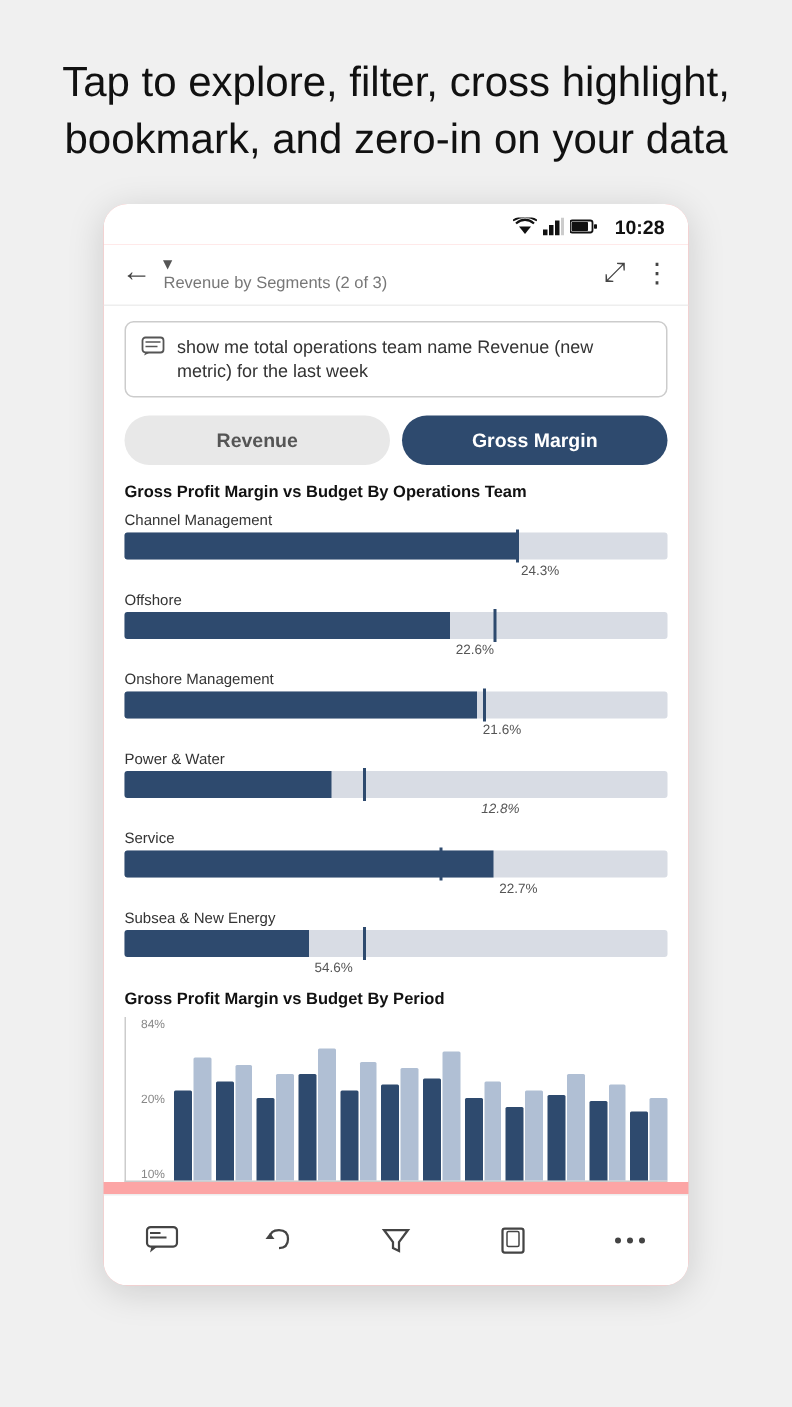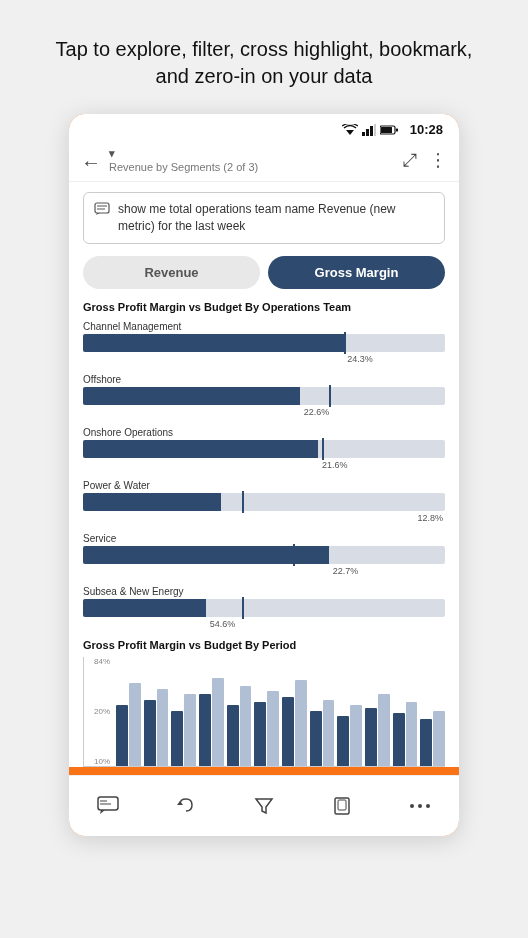--- a/index.html
+++ b/index.html
@@ -9,29 +9,29 @@
       background: #f0f0f0;
       font-family: 'Segoe UI', Arial, sans-serif;
       display: flex;
       flex-direction: column;
       align-items: center;
     }
 
     .hero-text {
       padding: 36px 40px 24px;
       text-align: center;
-      font-size: 20px;
+      font-size: 28px;
       font-weight: 400;
       line-height: 1.35;
       color: #111;
     }
 
     .phone-frame {
       width: 390px;
-      background: #f97316;
+      background: #fca5a5;
       border-radius: 16px;
       overflow: hidden;
       box-shadow: 0 4px 24px rgba(0,0,0,0.15);
     }
 
     
     .status-bar {
       display: flex;
       justify-content: flex-end;
       align-items: center;
@@ -346,34 +346,34 @@
           </div>
           <div class="bar-row">
             <div class="bar-label">Offshore</div>
             <div class="bar-track" style="width: 100%;">
               <div class="bar-fill" style="width: 60%;"></div>
               <div class="bar-marker" style="left: 68%;"></div>
             </div>
             <div class="bar-value" style="text-align: left; padding-left: 61%;">22.6%</div>
           </div>
           <div class="bar-row">
-            <div class="bar-label">Onshore Operations</div>
+            <div class="bar-label">Onshore Management</div>
             <div class="bar-track" style="width: 100%;">
               <div class="bar-fill" style="width: 65%;"></div>
               <div class="bar-marker" style="left: 66%;"></div>
             </div>
             <div class="bar-value" style="text-align: left; padding-left: 66%;">21.6%</div>
           </div>
           <div class="bar-row">
             <div class="bar-label">Power &amp; Water</div>
             <div class="bar-track" style="width: 100%;">
               <div class="bar-fill" style="width: 38%;"></div>
               <div class="bar-marker" style="left: 44%;"></div>
             </div>
-            <div class="bar-value" style="text-align: right; padding-left: 39%;">12.8%</div>
+            <div class="bar-value" style="text-align: center; padding-left: 39%; font-style: italic;">12.8%</div>
           </div>
           <div class="bar-row">
             <div class="bar-label">Service</div>
             <div class="bar-track" style="width: 100%;">
               <div class="bar-fill" style="width: 68%;"></div>
               <div class="bar-marker" style="left: 58%;"></div>
             </div>
             <div class="bar-value" style="text-align: left; padding-left: 69%;">22.7%</div>
           </div>
           <div class="bar-row">

